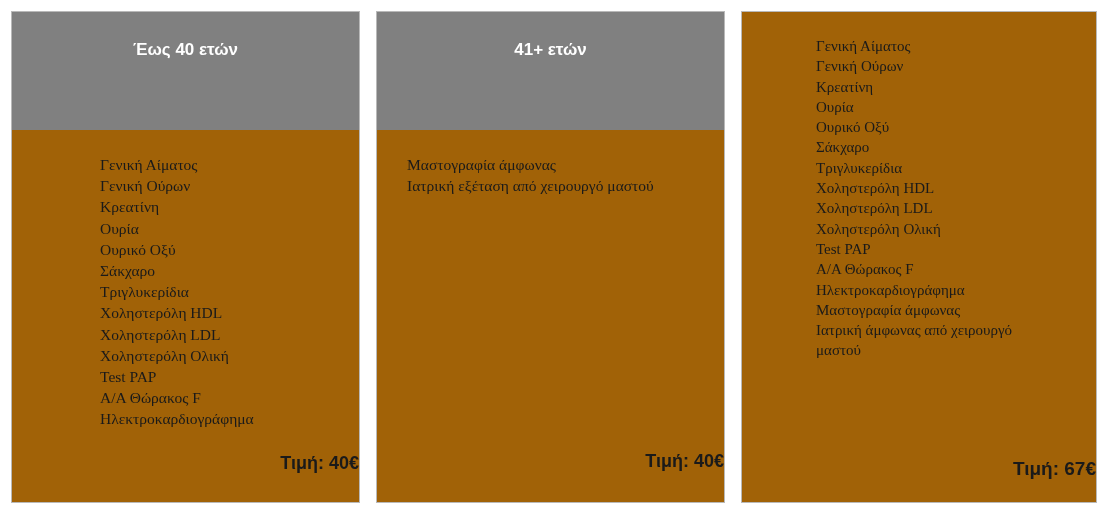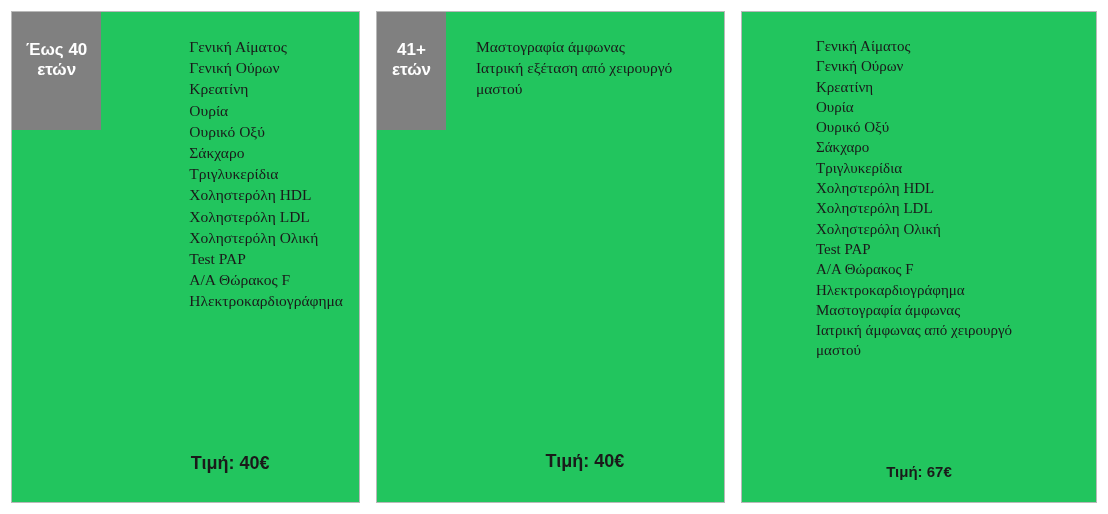--- a/index.html
+++ b/index.html
@@ -13,24 +13,24 @@
   #board {
     position: relative;
     width: 1108px;
     height: 514px;
     background: #ffffff;
     overflow: hidden;
   }
   .card {
     position: absolute;
     box-sizing: border-box;
-    background: #22c55e;
+    background: #a16207;
     border: 1px solid #b9b9b9;
     display: flex;
-    flex-direction: row;
+    flex-direction: column;
   }
   .card-header {
     background: #808080;
     color: #ffffff;
     font-weight: bold;
     text-align: center;
     font-size: 17px;
     display: flex;
     align-items: flex-start;
     justify-content: center;
@@ -53,21 +53,21 @@
     font-family: "Liberation Serif", serif;
     font-size: 15.5px;
     color: #1a1a1a;
     line-height: 1.40;
     white-space: pre-wrap;
   }
   .price {
     position: absolute;
     left: 0;
     right: 0;
-    text-align: center;
+    text-align: right;
     font-weight: bold;
     font-family: "Liberation Sans", sans-serif;
     color: #1a1a1a;
   }
 
   
   #card-1 { left: 11px;  top: 11px; width: 349px; height: 492px; }
   #card-1 .card-header { height: 118px; }
   #card-1 .item-list { padding-left: 72px; }
   #card-1 .item-list li { font-size: 15.5px; line-height: 21.2px; }
@@ -78,21 +78,21 @@
   #card-2 .card-header { height: 118px; text-align: center; }
   #card-2 .item-list { padding-left: 14px; }
   #card-2 .item-list li { font-size: 15.5px; line-height: 21.2px; }
   #card-2 .price { bottom: 30px; font-size: 18px; }
 
   
   #card-3 { left: 741px; top: 11px; width: 356px; height: 492px; }
   #card-3 .card-header { height: 110px; }
   #card-3 .item-list { padding-left: 58px; }
   #card-3 .item-list li { font-size: 15px; line-height: 20.3px; }
-  #card-3 .price { bottom: 22px; font-size: 15px; }
+  #card-3 .price { bottom: 22px; font-size: 19px; }
 </style>
 </head>
 <body>
 
 <div id="board">
 
   <div class="card" id="card-1">
     <div class="card-header">Έως 40 ετών</div>
     <div class="card-body">
       <ul class="item-list">

